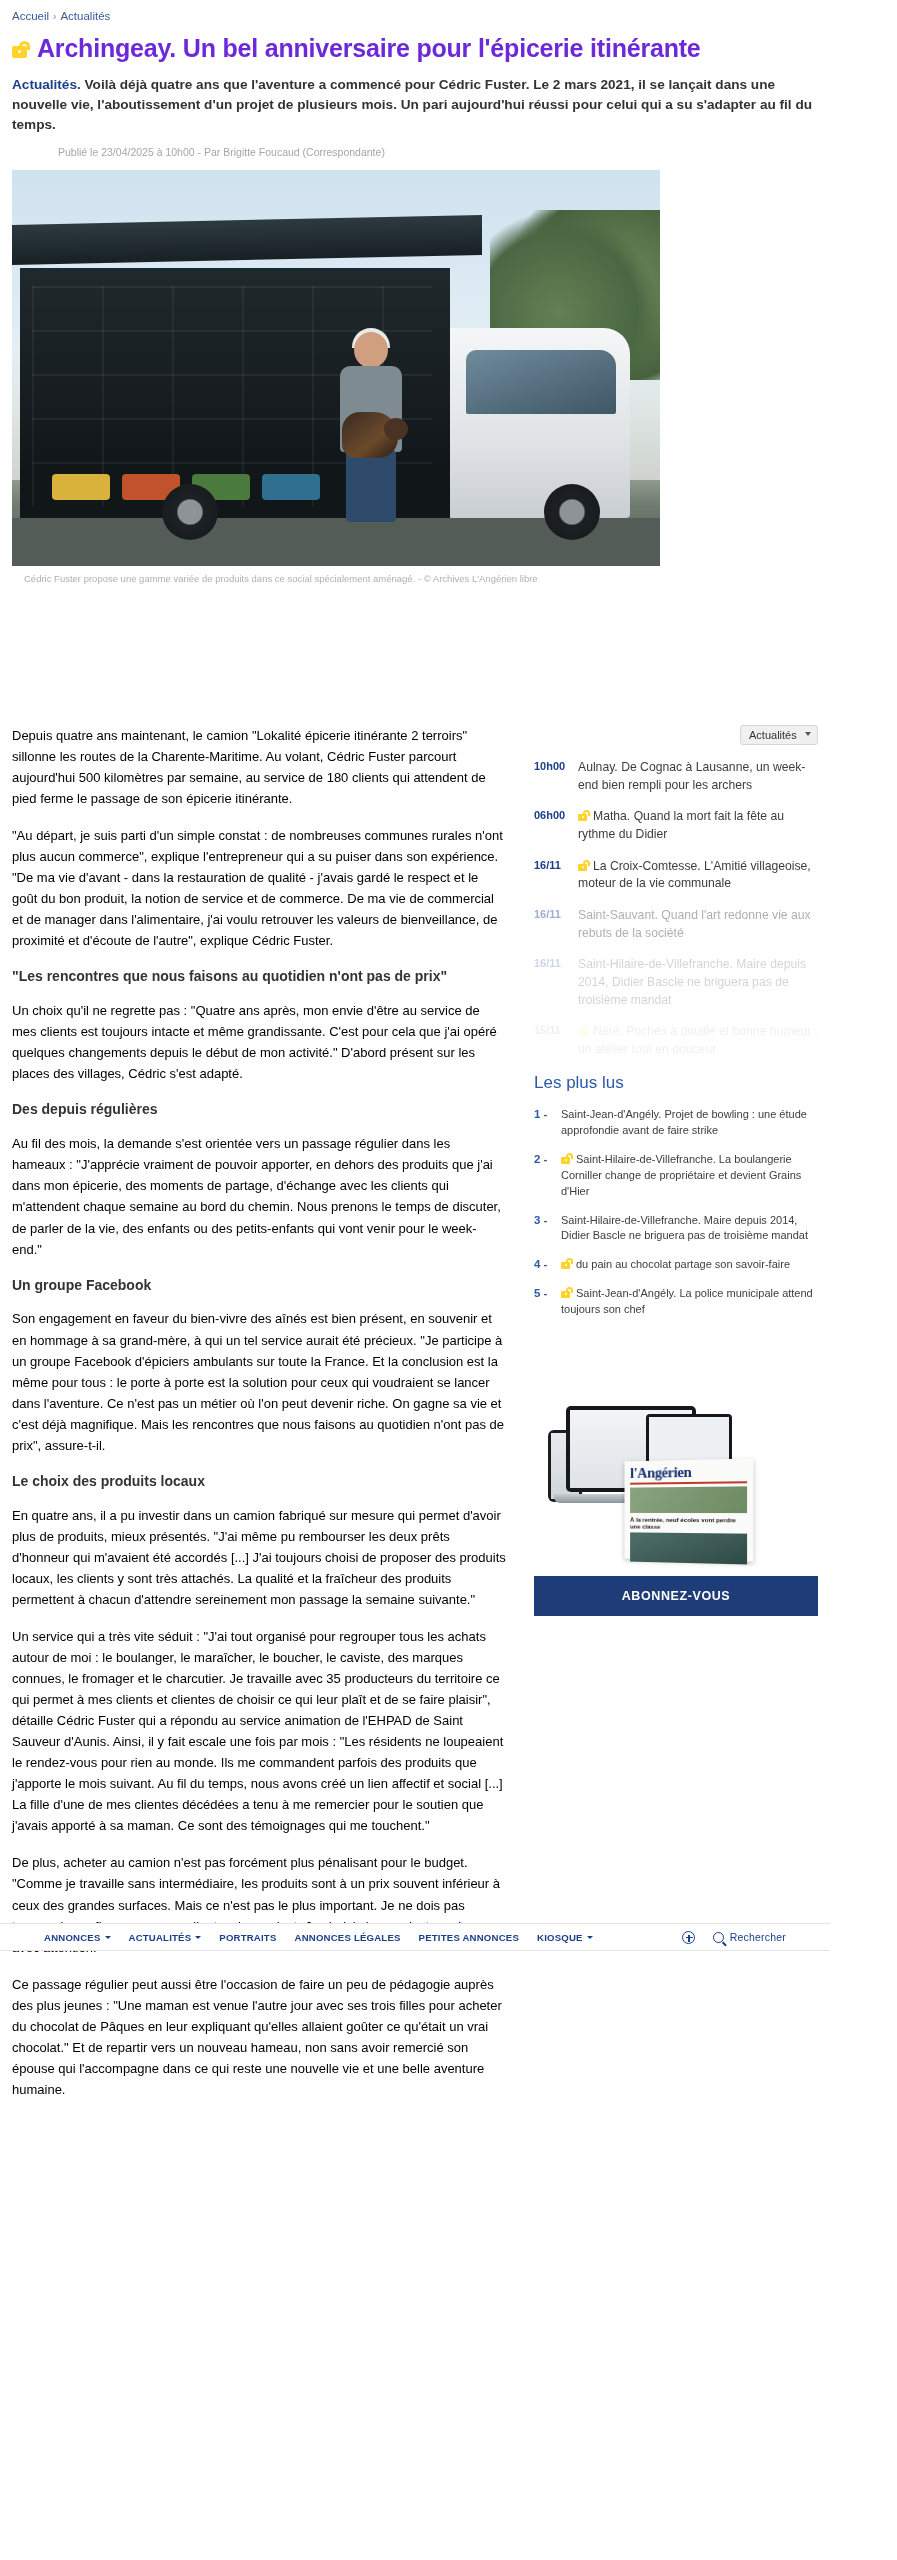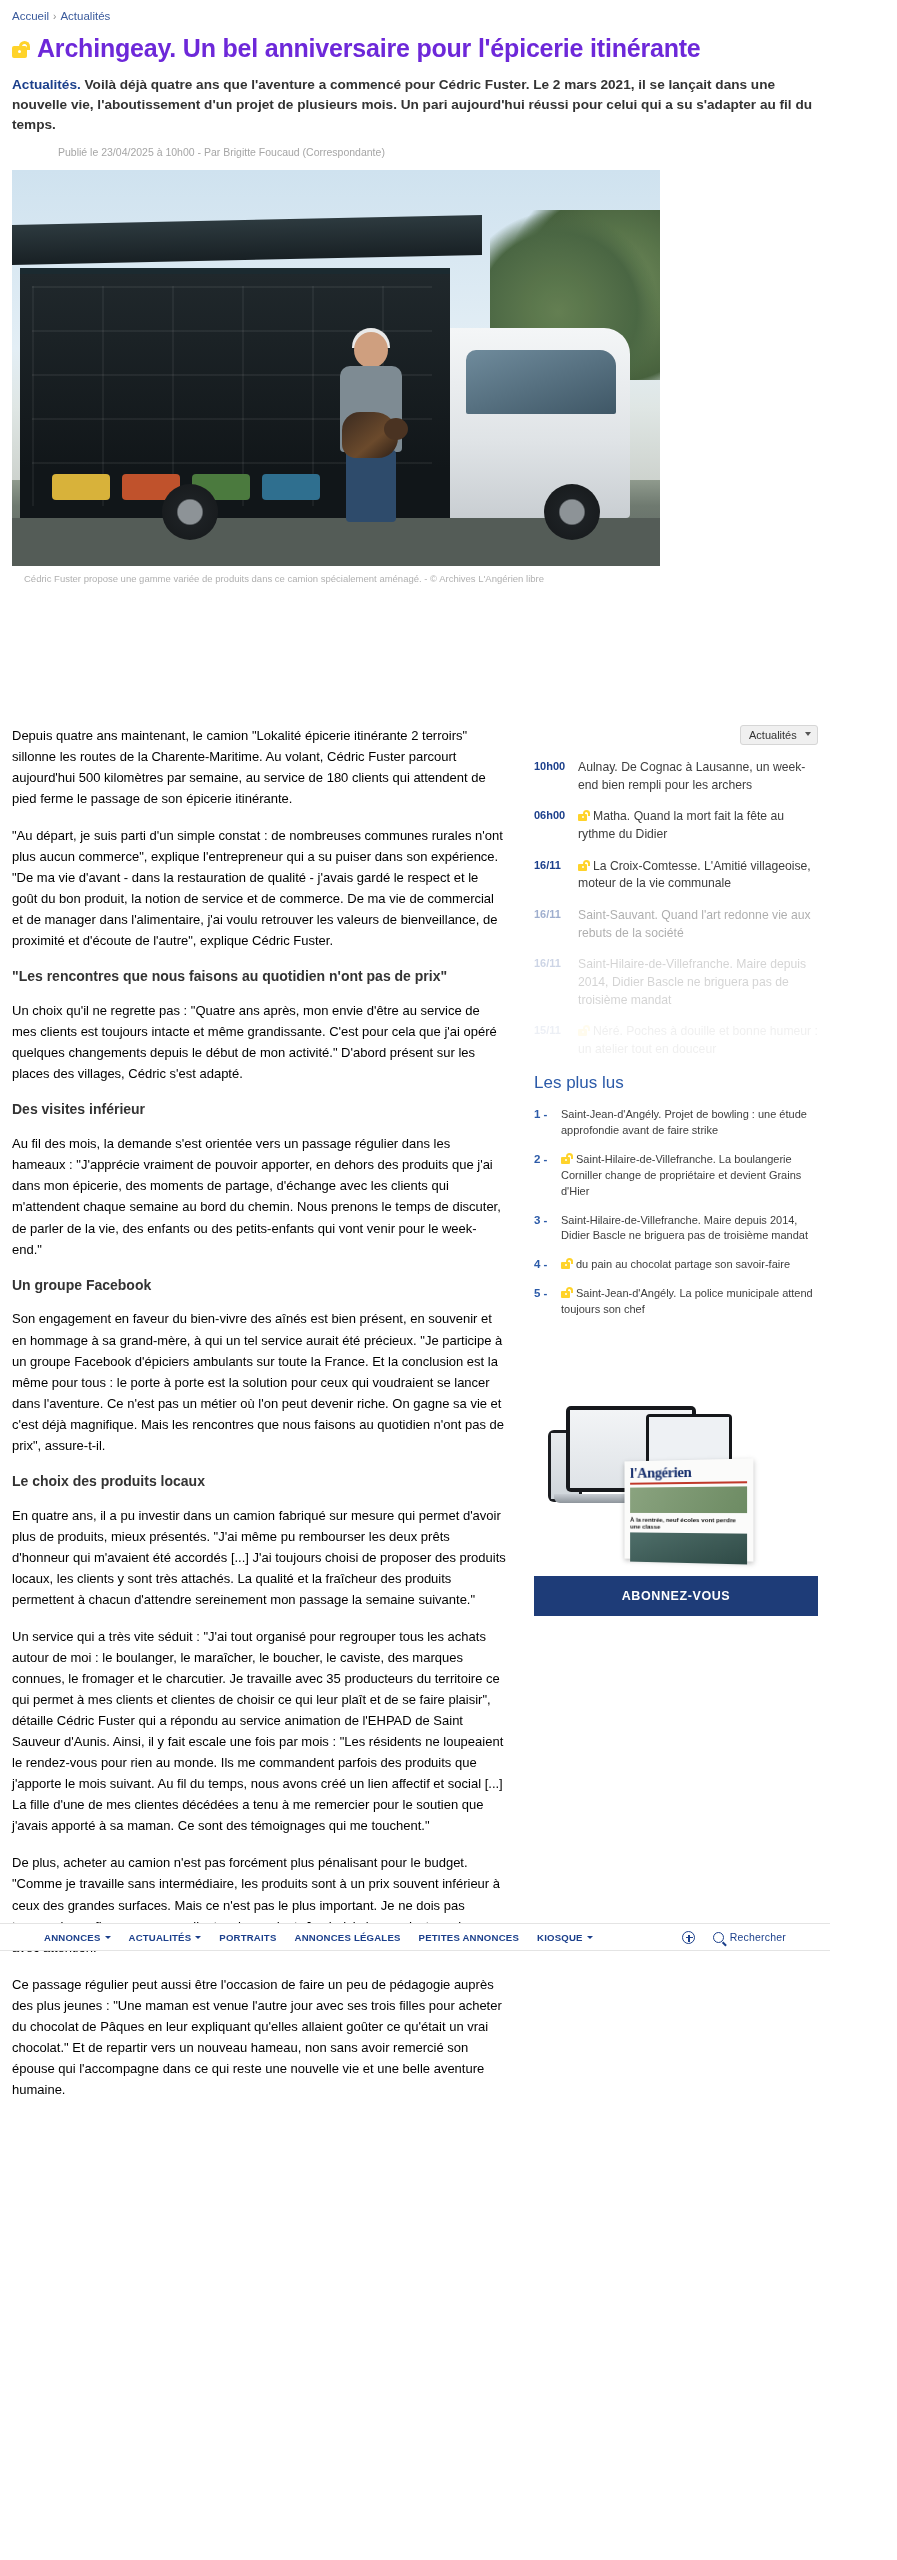--- a/index.html
+++ b/index.html
@@ -275,31 +275,31 @@
       <div class="man">
           <span class="hair"></span>
           <span class="head"></span>
           <span class="shirt"></span>
           <span class="legs"></span>
         </div>
       <div class="dog"></div>
       <div class="wheel" style="left:150px;"></div>
       <div class="wheel" style="right:60px;"></div>
     </div>
-    <div class="caption">Cédric Fuster propose une gamme variée de produits dans ce camion spécialement aménagé. - © Archives L'Angérien libre</div>
+    <div class="caption">Cédric Fuster propose une gamme variée de produits dans ce social spécialement aménagé. - © Archives L'Angérien libre</div>
   </div>
 
   <div class="columns">
 
     <div class="main-col" id="article-body">
         <p class="body-p">Depuis quatre ans maintenant, le camion "Lokalité épicerie itinérante 2 terroirs" sillonne les routes de la Charente-Maritime. Au volant, Cédric Fuster parcourt aujourd'hui 500 kilomètres par semaine, au service de 180 clients qui attendent de pied ferme le passage de son épicerie itinérante.</p>
         <p class="body-p">"Au départ, je suis parti d'un simple constat : de nombreuses communes rurales n'ont plus aucun commerce", explique l'entrepreneur qui a su puiser dans son expérience. "De ma vie d'avant - dans la restauration de qualité - j'avais gardé le respect et le goût du bon produit, la notion de service et de commerce. De ma vie de commercial et de manager dans l'alimentaire, j'ai voulu retrouver les valeurs de bienveillance, de proximité et d'écoute de l'autre", explique Cédric Fuster.</p>
         <h2 class="sub">"Les rencontres que nous faisons au quotidien n'ont pas de prix"</h2>
         <p class="body-p">Un choix qu'il ne regrette pas : "Quatre ans après, mon envie d'être au service de mes clients est toujours intacte et même grandissante. C'est pour cela que j'ai opéré quelques changements depuis le début de mon activité." D'abord présent sur les places des villages, Cédric s'est adapté.</p>
-        <h2 class="sub">Des visites inférieur</h2>
+        <h2 class="sub">Des depuis régulières</h2>
         <p class="body-p">Au fil des mois, la demande s'est orientée vers un passage régulier dans les hameaux : "J'apprécie vraiment de pouvoir apporter, en dehors des produits que j'ai dans mon épicerie, des moments de partage, d'échange avec les clients qui m'attendent chaque semaine au bord du chemin. Nous prenons le temps de discuter, de parler de la vie, des enfants ou des petits-enfants qui vont venir pour le week-end."</p>
         <h2 class="sub">Un groupe Facebook</h2>
         <p class="body-p">Son engagement en faveur du bien-vivre des aînés est bien présent, en souvenir et en hommage à sa grand-mère, à qui un tel service aurait été précieux. "Je participe à un groupe Facebook d'épiciers ambulants sur toute la France. Et la conclusion est la même pour tous : le porte à porte est la solution pour ceux qui voudraient se lancer dans l'aventure. Ce n'est pas un métier où l'on peut devenir riche. On gagne sa vie et c'est déjà magnifique. Mais les rencontres que nous faisons au quotidien n'ont pas de prix", assure-t-il.</p>
         <h2 class="sub">Le choix des produits locaux</h2>
         <p class="body-p">En quatre ans, il a pu investir dans un camion fabriqué sur mesure qui permet d'avoir plus de produits, mieux présentés. "J'ai même pu rembourser les deux prêts d'honneur qui m'avaient été accordés [...] J'ai toujours choisi de proposer des produits locaux, les clients y sont très attachés. La qualité et la fraîcheur des produits permettent à chacun d'attendre sereinement mon passage la semaine suivante."</p>
         <p class="body-p">Un service qui a très vite séduit : "J'ai tout organisé pour regrouper tous les achats autour de moi : le boulanger, le maraîcher, le boucher, le caviste, des marques connues, le fromager et le charcutier. Je travaille avec 35 producteurs du territoire ce qui permet à mes clients et clientes de choisir ce qui leur plaît et de se faire plaisir", détaille Cédric Fuster qui a répondu au service animation de l'EHPAD de Saint Sauveur d'Aunis. Ainsi, il y fait escale une fois par mois : "Les résidents ne loupeaient le rendez-vous pour rien au monde. Ils me commandent parfois des produits que j'apporte le mois suivant. Au fil du temps, nous avons créé un lien affectif et social [...] La fille d'une de mes clientes décédées a tenu à me remercier pour le soutien que j'avais apporté à sa maman. Ce sont des témoignages qui me touchent."</p>
         <p class="body-p">De plus, acheter au camion n'est pas forcément plus pénalisant pour le budget. "Comme je travaille sans intermédiaire, les produits sont à un prix souvent inférieur à ceux des grandes surfaces. Mais ce n'est pas le plus important. Je ne dois pas tromper la confiance que mes clients m'accordent. Je choisis les producteurs locaux avec attention."</p>
         <p class="body-p">Ce passage régulier peut aussi être l'occasion de faire un peu de pédagogie auprès des plus jeunes : "Une maman est venue l'autre jour avec ses trois filles pour acheter du chocolat de Pâques en leur expliquant qu'elles allaient goûter ce qu'était un vrai chocolat." Et de repartir vers un nouveau hameau, non sans avoir remercié son épouse qui l'accompagne dans ce qui reste une nouvelle vie et une belle aventure humaine.</p>
       </div>
 

